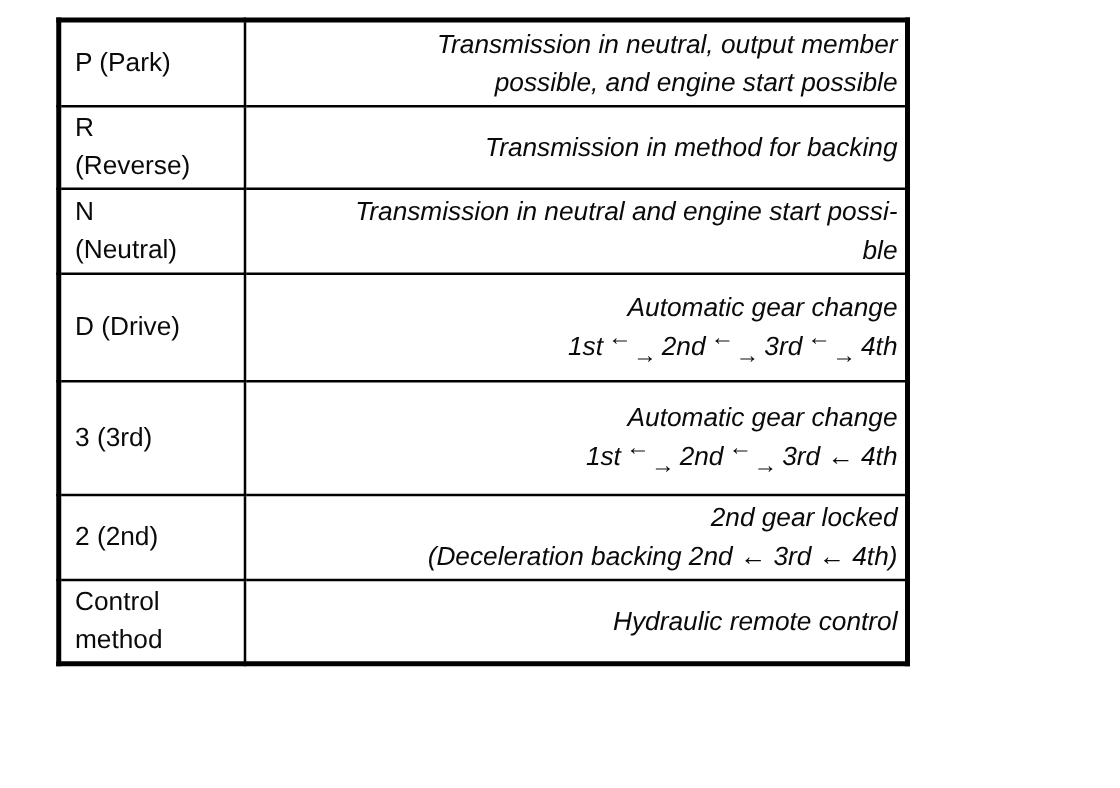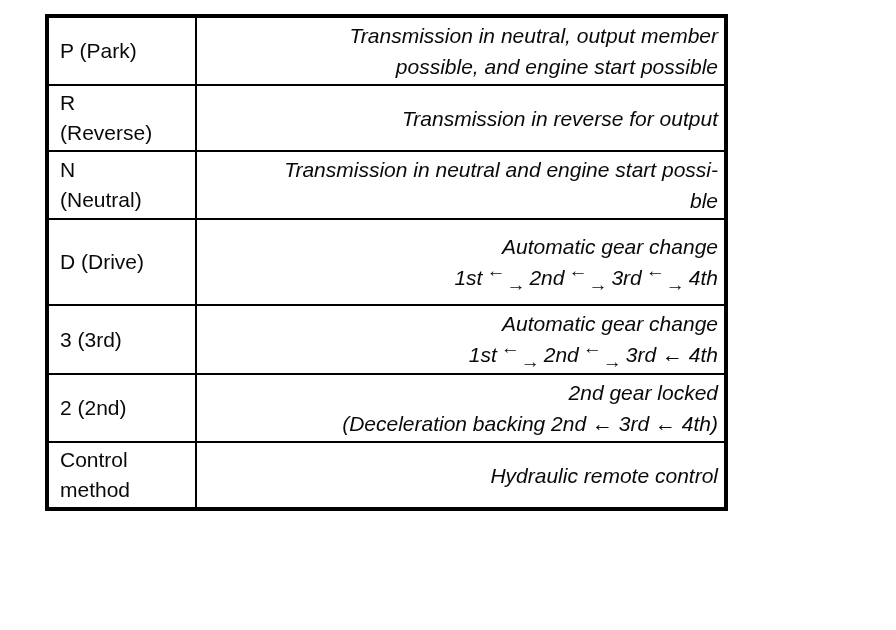--- a/index.html
+++ b/index.html
@@ -75,39 +75,39 @@
           <td class="c1">P (Park)</td>
           <td class="c2">
             <div class="line">Transmission in neutral, output member</div>
             <div class="line">possible, and engine start possible</div>
           </td>
         </tr>
         <tr style="height: 65px;">
           <td class="c1">R
 (Reverse)</td>
           <td class="c2">
-            <div class="line">Transmission in reverse for output</div>
+            <div class="line">Transmission in method for backing</div>
           </td>
         </tr>
         <tr style="height: 67px;">
           <td class="c1">N
 (Neutral)</td>
           <td class="c2">
             <div class="line">Transmission in neutral and engine start possi-</div>
             <div class="line">ble</div>
           </td>
         </tr>
         <tr style="height: 86px;">
           <td class="c1">D (Drive)</td>
           <td class="c2">
             <div class="line">Automatic gear change</div>
             <div class="line">1st<span class="bi"><span class="up">←</span><span class="dn">→</span></span>2nd<span class="bi"><span class="up">←</span><span class="dn">→</span></span>3rd<span class="bi"><span class="up">←</span><span class="dn">→</span></span>4th</div>
           </td>
         </tr>
-        <tr style="height: 69px;">
+        <tr style="height: 91px;">
           <td class="c1">3 (3rd)</td>
           <td class="c2">
             <div class="line">Automatic gear change</div>
             <div class="line">1st<span class="bi"><span class="up">←</span><span class="dn">→</span></span>2nd<span class="bi"><span class="up">←</span><span class="dn">→</span></span>3rd ← 4th</div>
           </td>
         </tr>
         <tr style="height: 67px;">
           <td class="c1">2 (2nd)</td>
           <td class="c2">
             <div class="line">2nd gear locked</div>

